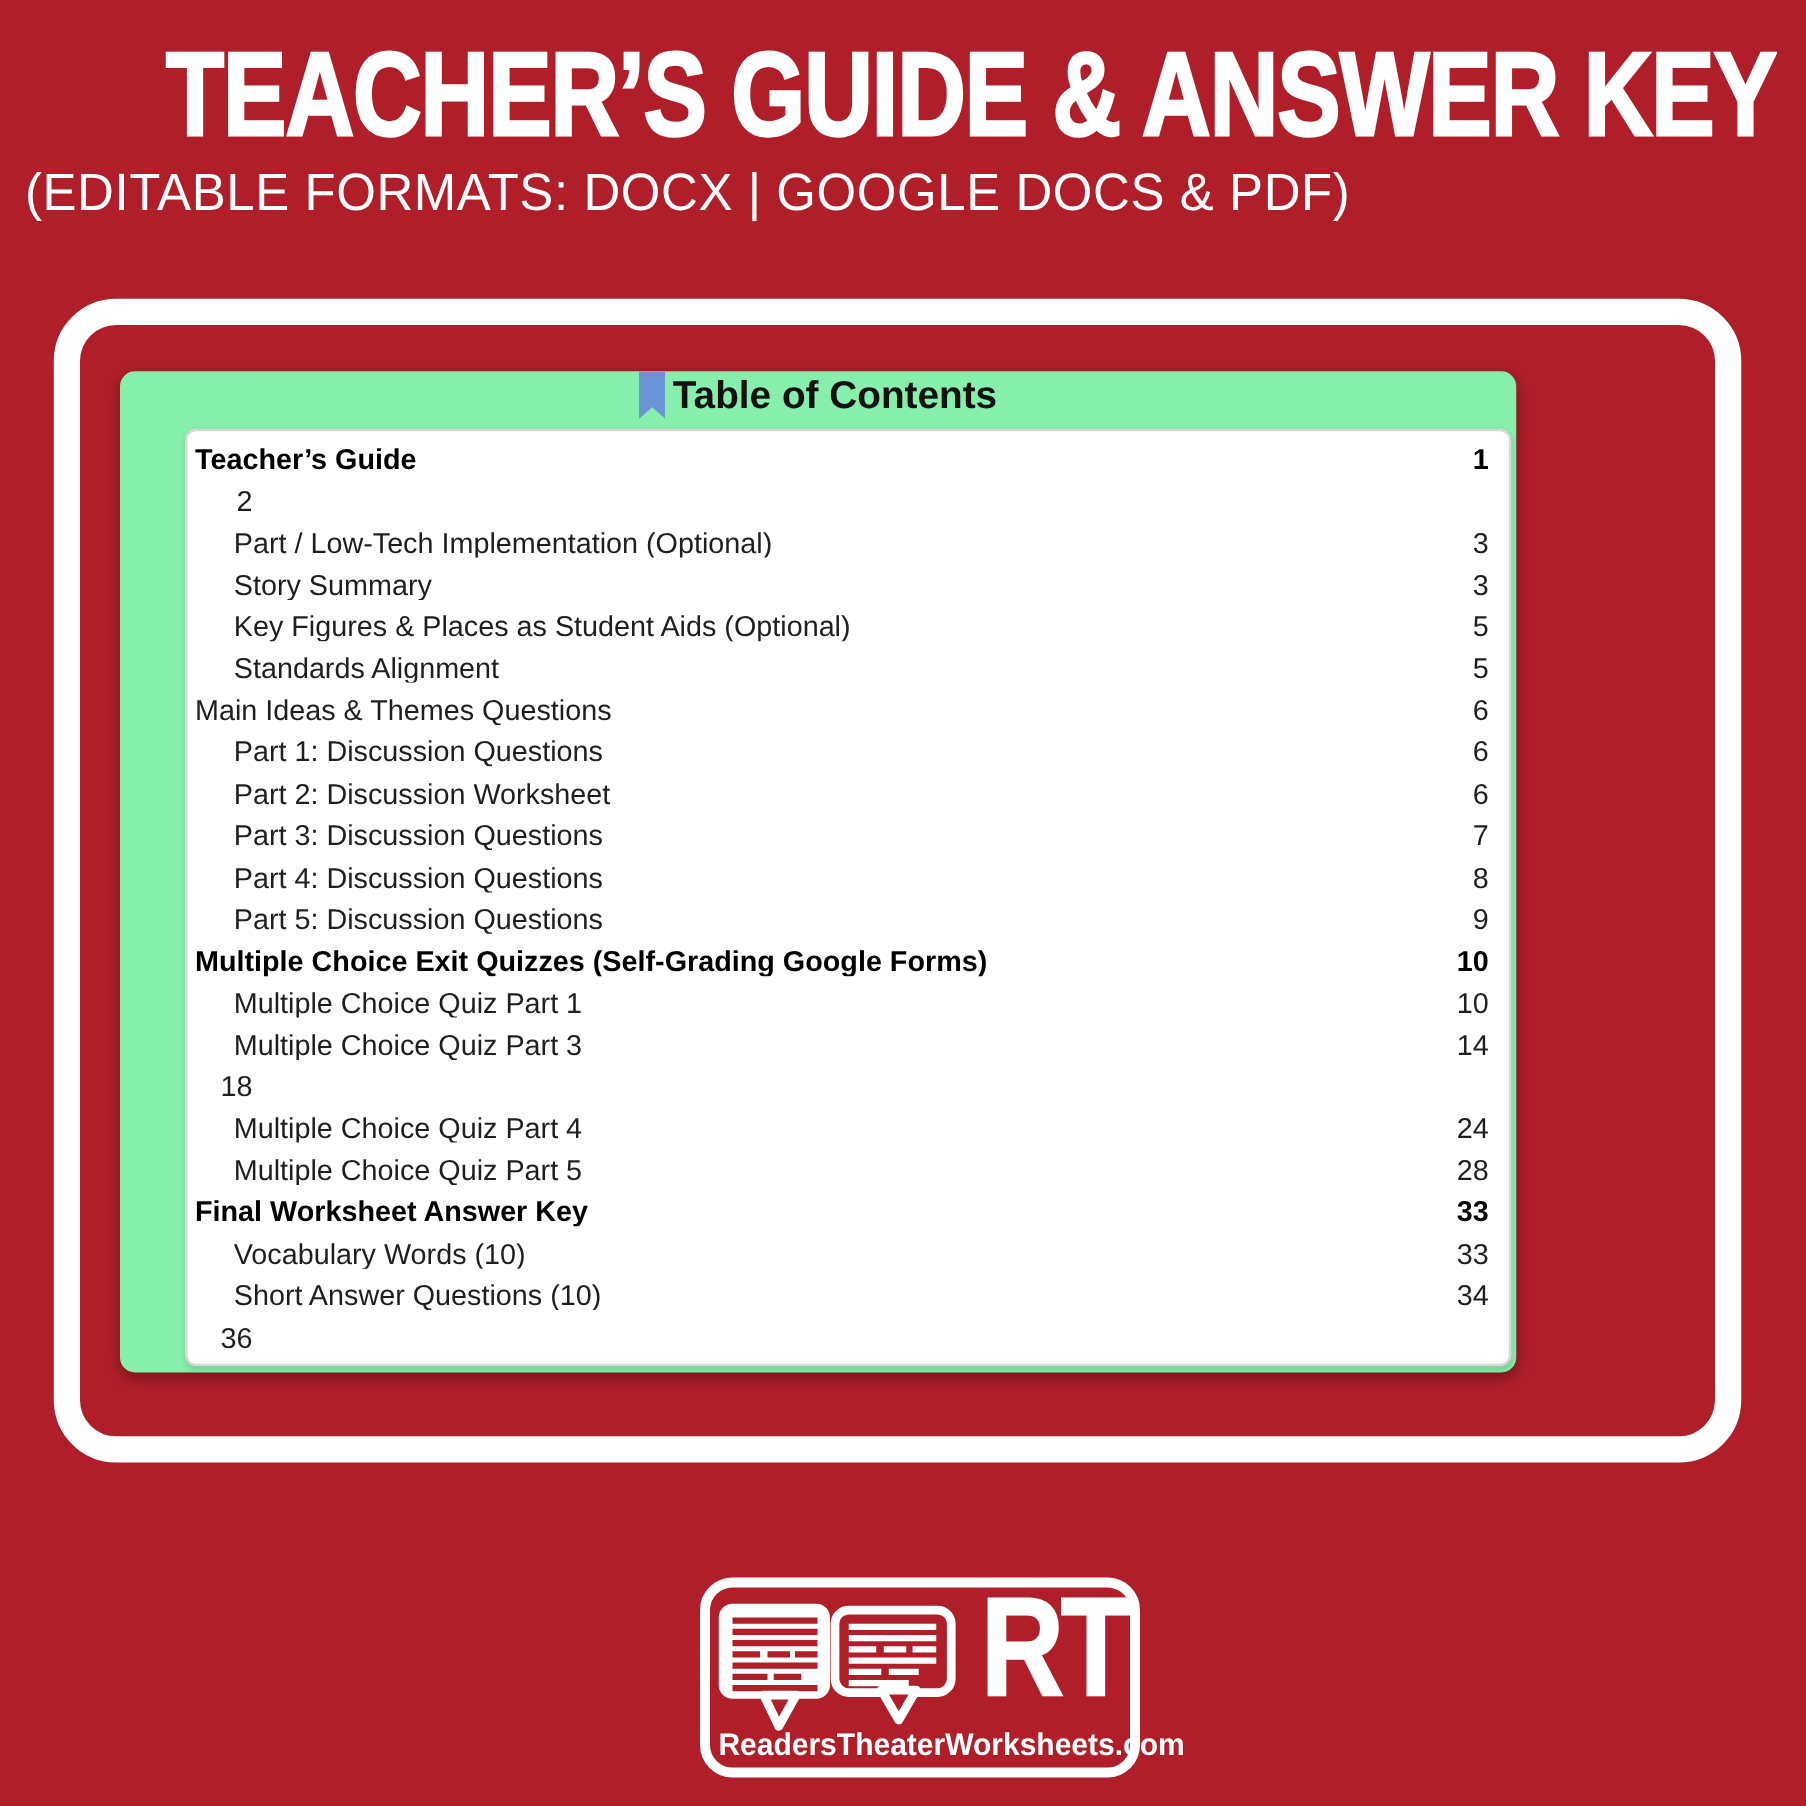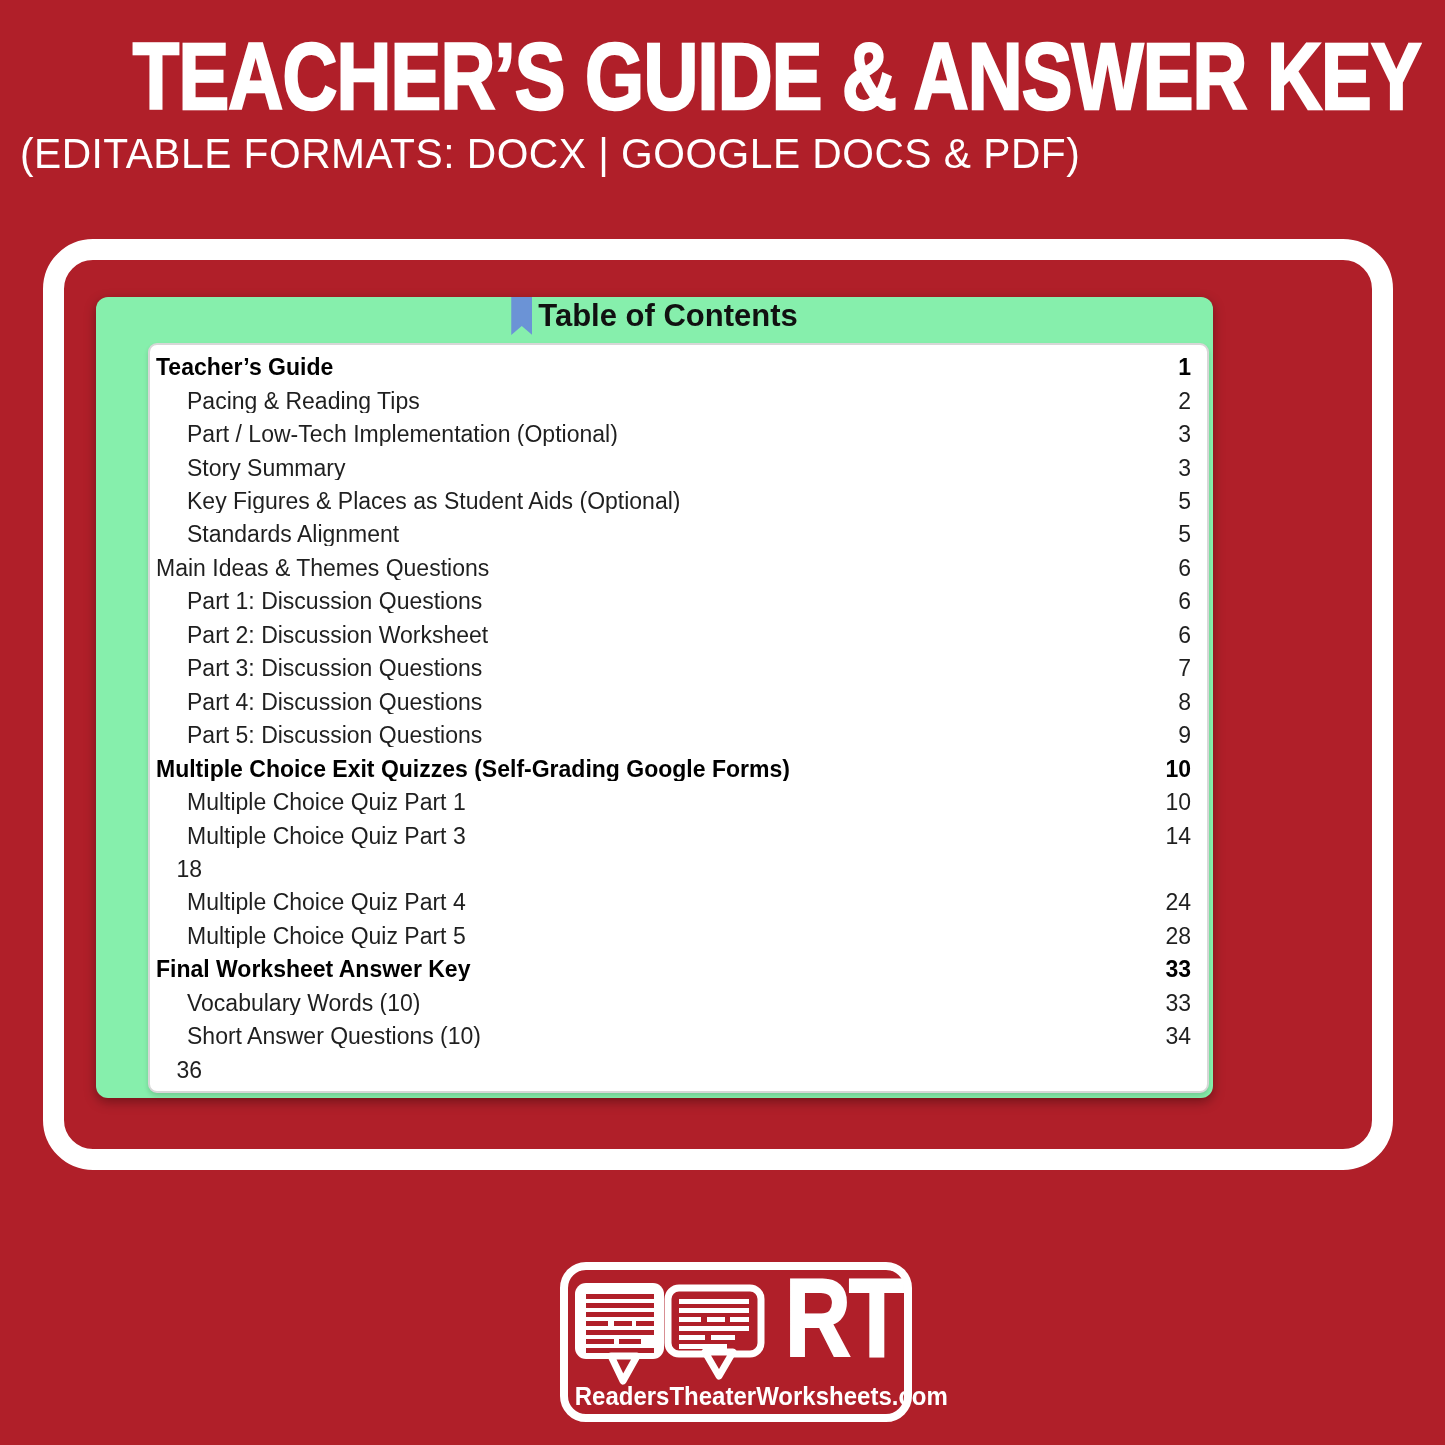--- a/index.html
+++ b/index.html
@@ -99,21 +99,20 @@
   <div class="toc-heading">
     <span class="bookmark"></span>
     <span>Table of Contents</span>
   </div>
   <div class="toc-box">
       <div class="toc-row bold">
     <span class="lbl">Teacher’s Guide</span>
     <span class="pg">1</span>
   </div>
       <div class="toc-row indent">
-    <span class="lbl">Pacing &amp; Reading Tips</span>
     <span class="pg">2</span>
   </div>
       <div class="toc-row indent">
     <span class="lbl">Part / Low-Tech Implementation (Optional)</span>
     <span class="pg">3</span>
   </div>
       <div class="toc-row indent">
     <span class="lbl">Story Summary</span>
     <span class="pg">3</span>
   </div>

